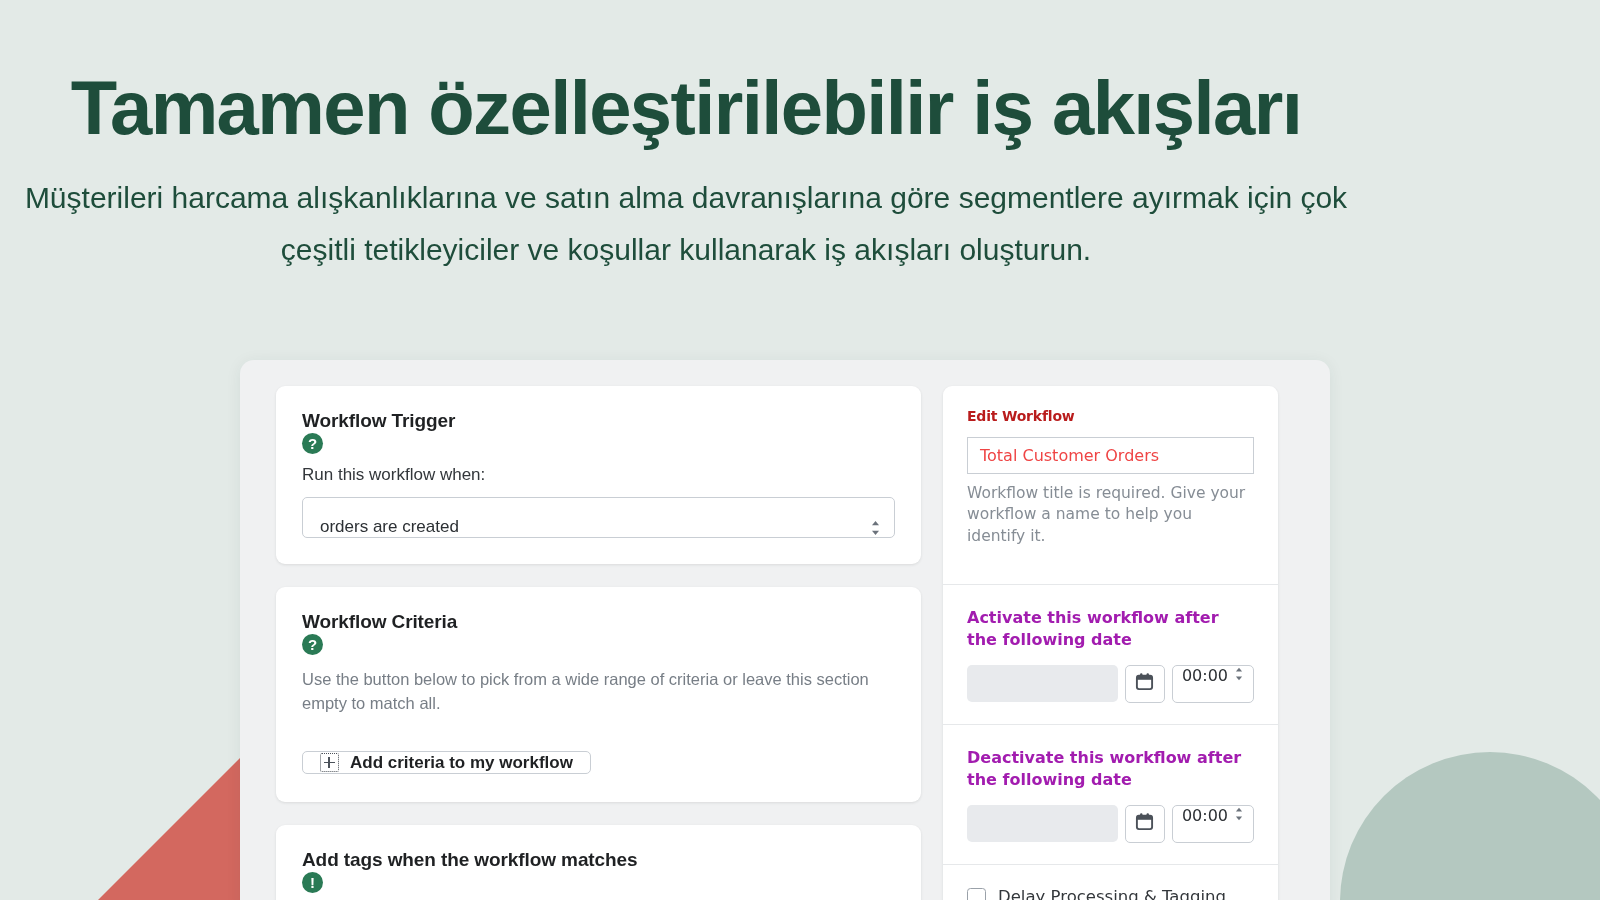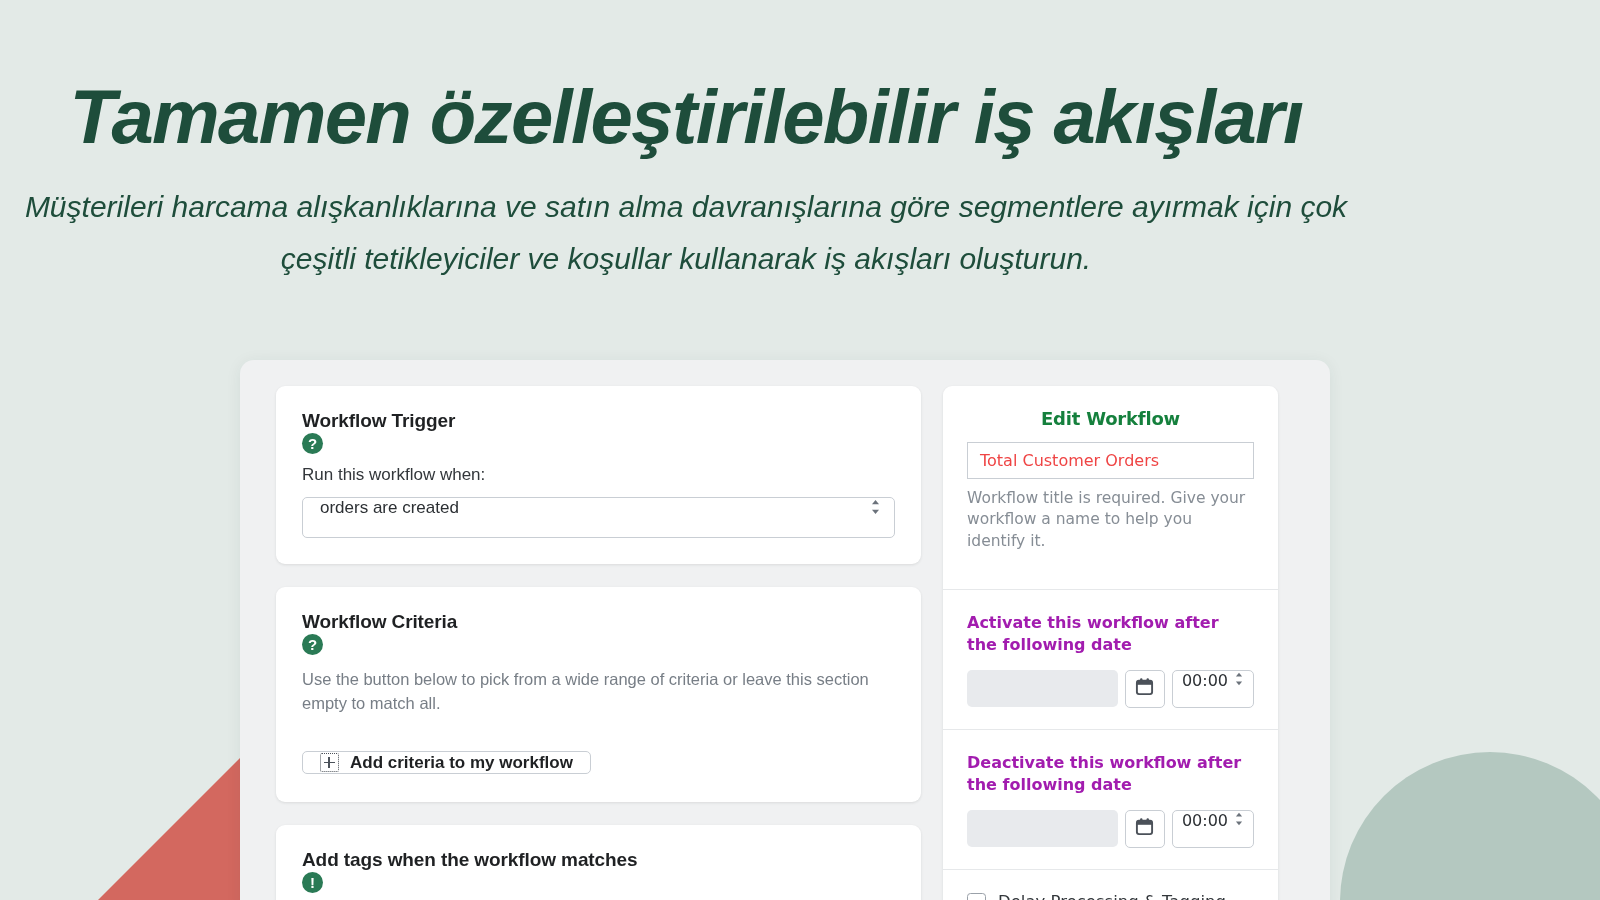--- a/index.html
+++ b/index.html
@@ -40,25 +40,24 @@
     width: 300px;
     height: 300px;
     border-radius: 50%;
     background: #b4c8c0;
   }
 
   
   .hero {
     position: absolute;
     left: 0;
-    top: 17px;
+    top: 8px;
     width: 1372px;
     text-align: center;
     z-index: 3;
-    font-style: italic;
   }
   .hero-title {
     margin: 0;
     padding-top: 57px;
     font-size: 76px;
     line-height: 1.12;
     font-weight: 700;
     letter-spacing: -1.6px;
     color: #1e4d3b;
     font-family: "Liberation Sans", sans-serif;
@@ -146,21 +145,21 @@
     margin-top: 11px;
   }
 
   .select-box {
     margin-top: 12px;
     height: 39px;
     border: 1px solid #c9ced4;
     border-radius: 5px;
     background: #ffffff;
     display: flex;
-    align-items: flex-start;
+    align-items: flex-end;
     padding: 0 13px 0 17px;
     font-size: 17px;
     color: #2c3034;
     justify-content: space-between;
   }
   .stepper-ico {
     display: inline-flex;
     flex-direction: column;
     line-height: 0.62;
     font-size: 13px;
@@ -227,26 +226,25 @@
     overflow: hidden;
     font-family: "DejaVu Sans", sans-serif;
   }
   .panel-sec {
     padding: 22px 24px 21px;
     border-bottom: 1px solid #e6e8ea;
   }
   .panel-sec:last-child { border-bottom: none; }
 
   .panel-title {
-    font-size: 18px;
-    font-weight: 700;
-    color: #15803d;
+    font-size: 14px;
+    font-weight: 700;
+    color: #b91c1c;
     margin: 0 0 13px;
     letter-spacing: -0.2px;
-    text-align: center;
   }
   .text-input {
     height: 37px;
     border: 1px solid #c9ced4;
     border-radius: 0;
     display: flex;
     align-items: center;
     padding: 8px 12px;
     font-size: 16px;
     color: #ef4444;

